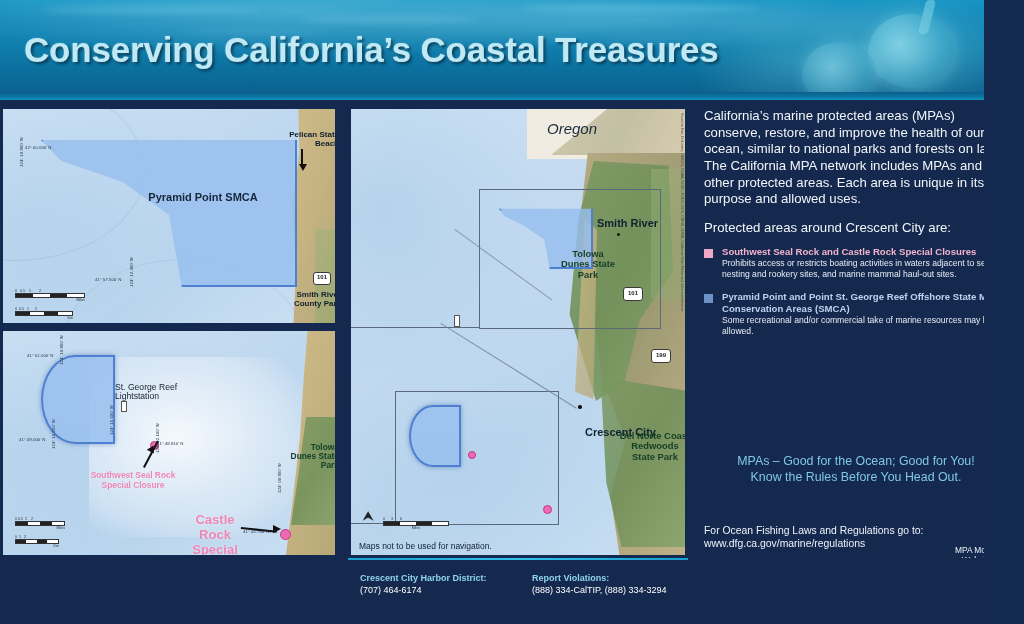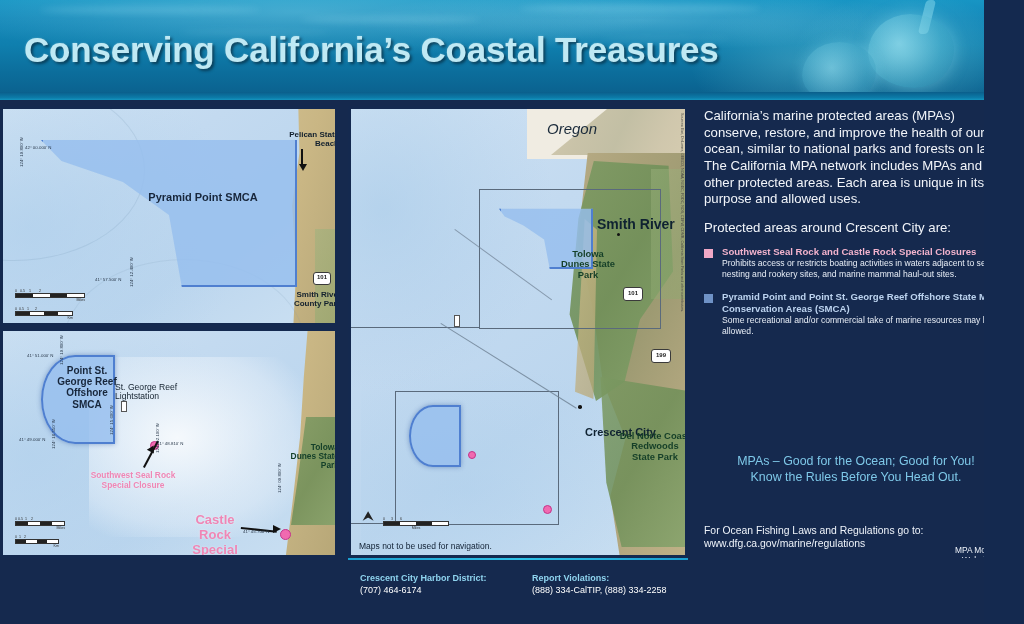--- a/index.html
+++ b/index.html
@@ -169,21 +169,20 @@
     <div style="position:absolute;left:86px;top:26px;width:220px;height:180px;
          background:radial-gradient(ellipse at 40% 45%, rgba(255,255,255,.85), rgba(245,249,253,.35) 62%, rgba(240,246,252,0) 80%);"></div>
 
     <div class="land" style="left:276px;top:0;width:62px;height:230px;
          clip-path:polygon(46% 0,100% 0,100% 100%,10% 100%,22% 74%,34% 46%,40% 20%);"></div>
     <div class="forest" style="left:288px;top:86px;width:50px;height:108px;opacity:.85;
          clip-path:polygon(30% 0,100% 0,100% 100%,0 100%,14% 56%);"></div>
 
     <div class="mpa" style="left:38px;top:24px;width:70px;height:85px;
          border-radius:46% 0 0 46%/50% 0 0 50%;"></div>
-    <div class="mpa-lbl" style="left:50px;top:34px;width:68px;font-size:10px;">Point St. George Reef Offshore SMCA</div>
 
     <div class="map-lbl" style="left:112px;top:52px;width:70px;font-size:8.6px;color:#14222f;line-height:1.1;">St. George Reef Lightstation</div>
     <div class="lighthouse" style="left:118px;top:70px;"></div>
 
     <div class="map-lbl" style="left:282px;top:112px;width:54px;font-size:8.4px;color:#15402a;font-weight:600;text-align:right;line-height:1.1;">Tolowa Dunes State Park</div>
 
     <div class="pinkdot" style="left:147px;top:110px;"></div>
     <div class="arrow" style="left:140px;top:136px;width:30px;transform:rotate(-62deg);"></div>
     <div class="arrowhead" style="left:145px;top:114px;border-left:4px solid transparent;border-right:4px solid transparent;border-bottom:7px solid #111;transform:rotate(28deg);"></div>
     <div class="pinklabel" style="left:86px;top:140px;width:88px;font-size:8.4px;">Southwest Seal Rock Special Closure</div>
@@ -249,21 +248,21 @@
 
     <div style="position:absolute;left:90px;top:214px;width:160px;height:1px;background:#6d7f92;opacity:.8;
          transform:rotate(32deg);transform-origin:0 0;"></div>
     <div style="position:absolute;left:104px;top:120px;width:120px;height:1px;background:#6d7f92;opacity:.7;
          transform:rotate(36deg);transform-origin:0 0;"></div>
 
     <div class="pinkdot" style="left:117px;top:342px;width:6px;height:6px;"></div>
     <div class="pinkdot" style="left:192px;top:396px;width:7px;height:7px;"></div>
     <div class="lighthouse" style="left:103px;top:206px;height:10px;"></div>
 
-    <div class="map-lbl" style="left:246px;top:108px;font-size:14px;color:#0f2231;font-weight:600;">Smith River</div>
+    <div class="map-lbl" style="left:246px;top:108px;font-size:11px;color:#0f2231;font-weight:600;">Smith River</div>
     <div style="position:absolute;left:266px;top:124px;width:3px;height:3px;border-radius:50%;background:#111;"></div>
 
     <div class="map-lbl" style="left:206px;top:140px;width:62px;font-size:9.4px;color:#153f28;text-align:center;font-weight:600;line-height:1.1;">Tolowa Dunes State Park</div>
 
     <div class="map-lbl" style="left:234px;top:290px;font-size:11px;color:#0f2231;font-weight:600;margin-top:27px;">Crescent City</div>
     <div style="position:absolute;left:227px;top:296px;width:3.5px;height:3.5px;border-radius:50%;background:#111;"></div>
 
     <div class="map-lbl" style="left:268px;top:432px;width:72px;font-size:9.4px;color:#153f28;text-align:center;font-weight:600;line-height:1.1;
          position:absolute;top:322px;left:268px;">Del Norte Coast Redwoods State Park</div>
 
@@ -417,17 +416,17 @@
   <div id="footer">
     <div class="f-rule"></div>
 
     <div class="f-contact" style="left:360px;top:14px;">
       <b>Crescent City Harbor District:</b><br>
       <span>(707) 464-6174</span>
     </div>
 
     <div class="f-contact" style="left:532px;top:14px;">
       <b>Report Violations:</b><br>
-      <span>(888) 334-CalTIP, (888) 334-2258</span>
+      <span>(888) 334-CalTIP, (888) 334-3294</span>
     </div>
   </div>
 
 </div>
 
 </body></html>

